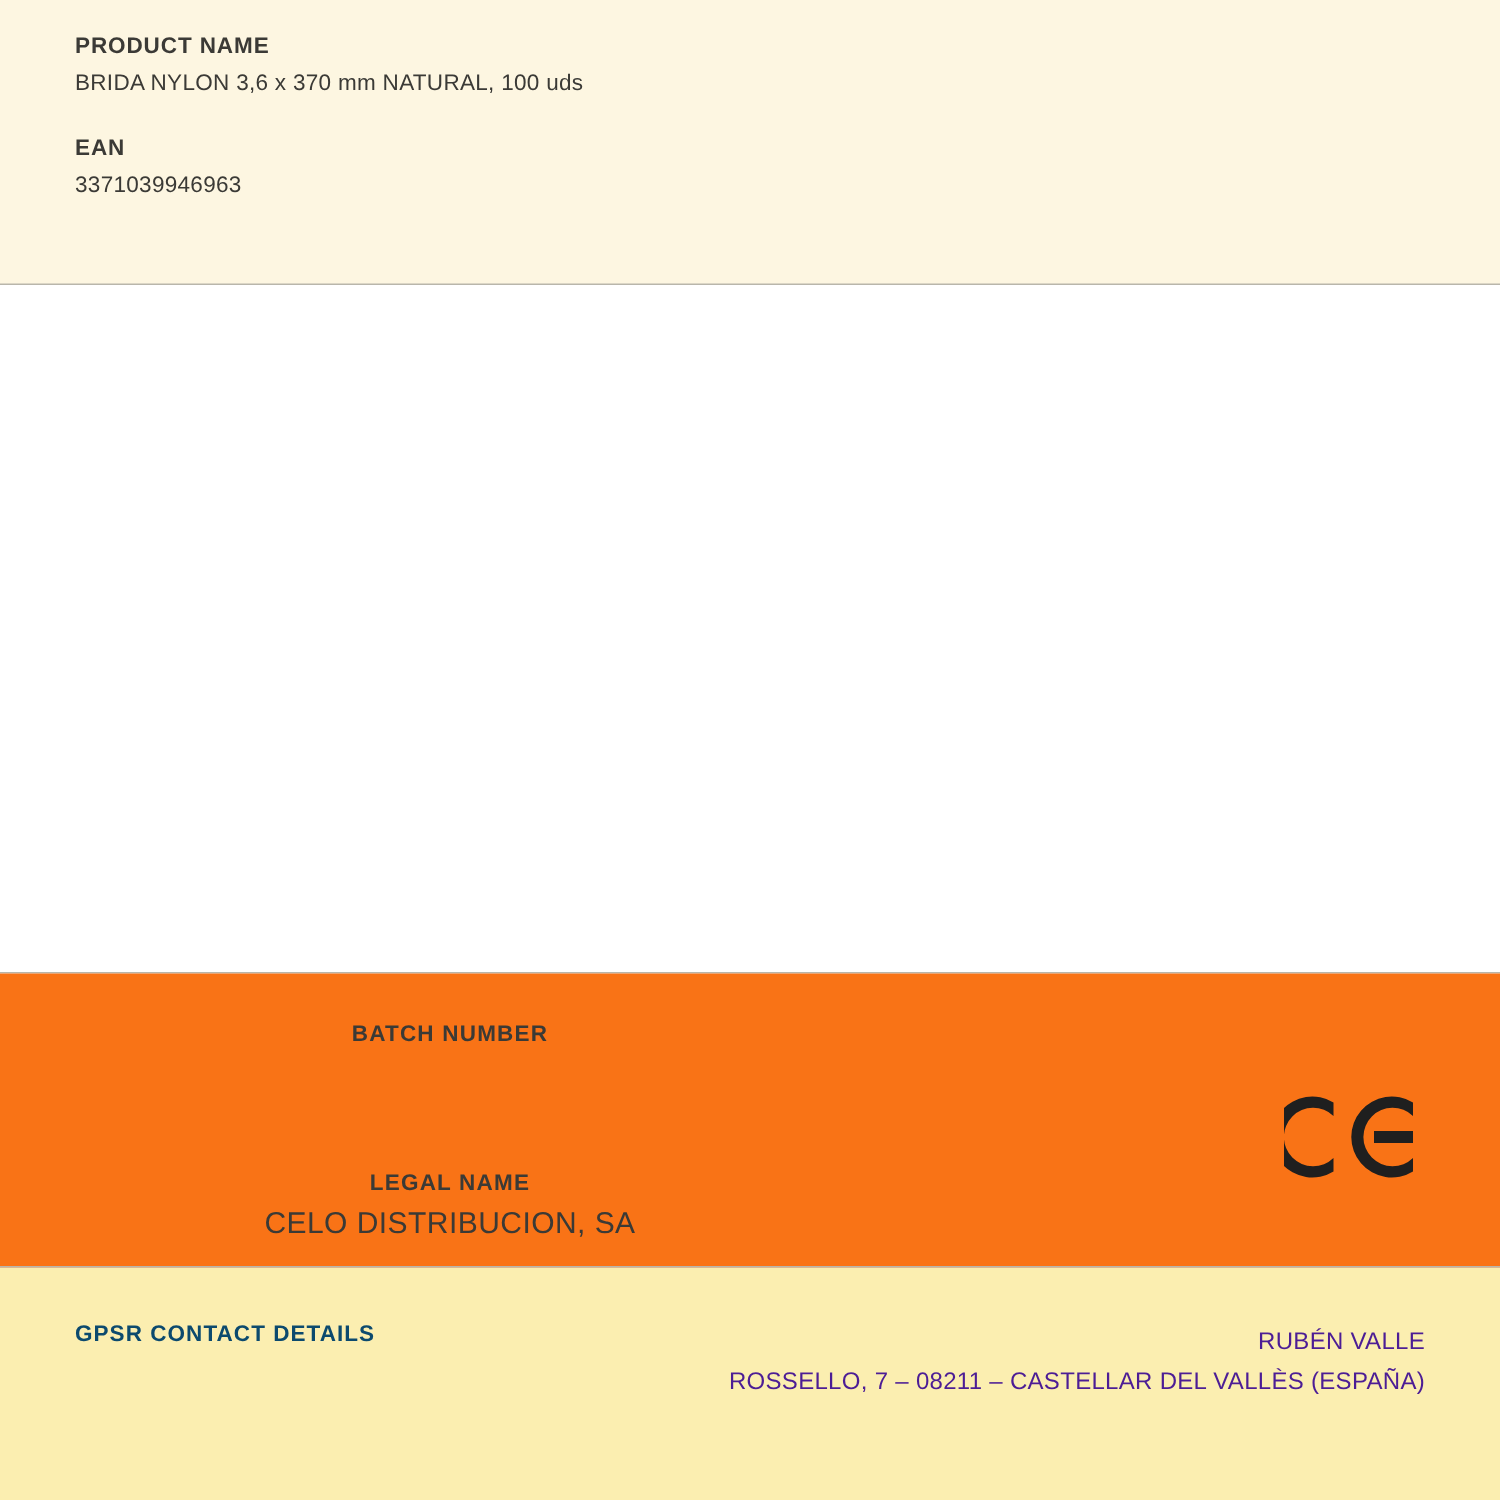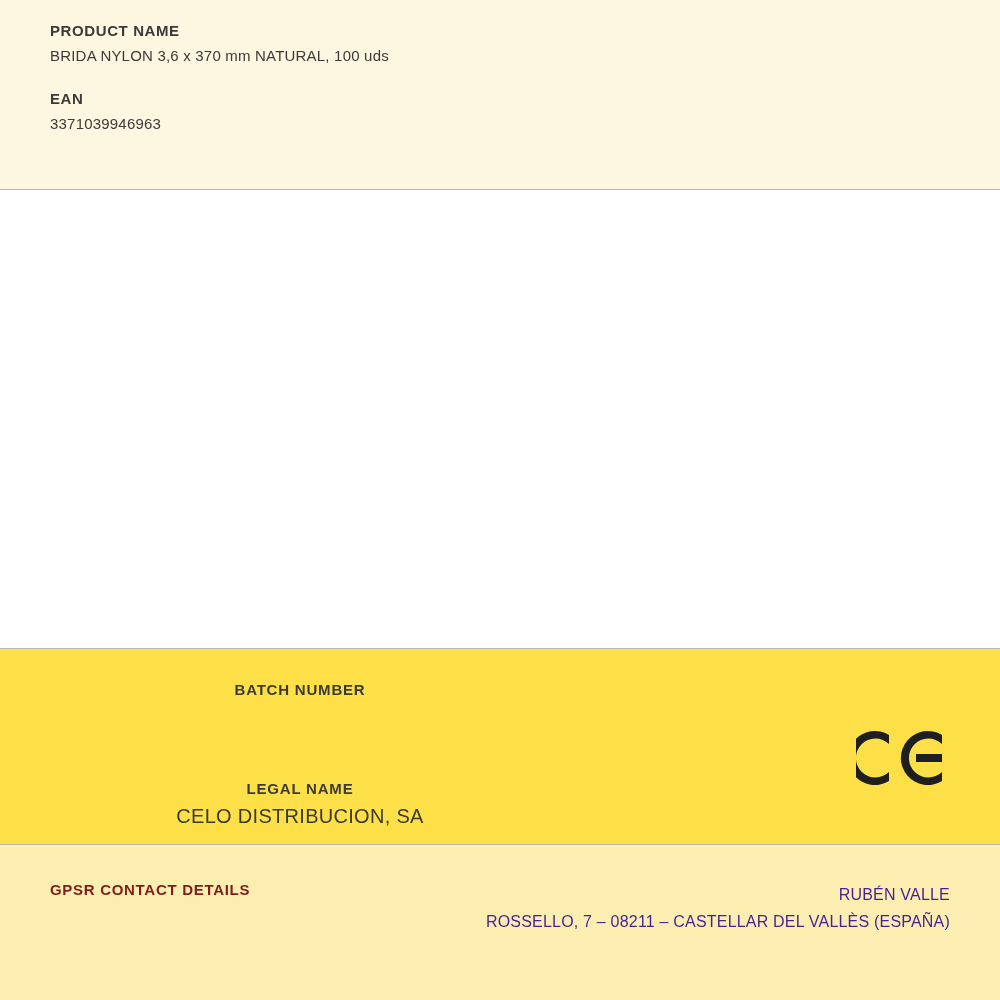--- a/index.html
+++ b/index.html
@@ -51,21 +51,21 @@
   
   .middle-section {
     background: #ffffff;
     flex: 1 1 auto;
     border-bottom: 1px solid #b9b6ab;
   }
 
   
   .details-section {
     position: relative;
-    background: #fde047;
+    background: #f97316;
     height: 196px;
     box-sizing: border-box;
     border-bottom: 1px solid #b9b6ab;
   }
   .details-row {
     display: flex;
     width: 100%;
   }
   .details-col {
     width: 400px;
@@ -108,21 +108,21 @@
     box-sizing: border-box;
     padding: 36px 50px 0 50px;
     display: flex;
     justify-content: space-between;
     align-items: flex-start;
   }
   .footer-label {
     font-size: 15px;
     font-weight: bold;
     letter-spacing: 0.7px;
-    color: #7f1d1d;
+    color: #0c4a6e;
     white-space: nowrap;
   }
   .footer-contact {
     text-align: right;
     font-size: 16px;
     letter-spacing: 0.2px;
     color: #4c1d95;
     line-height: 27px;
   }
   .footer-contact div { margin: 0; }

